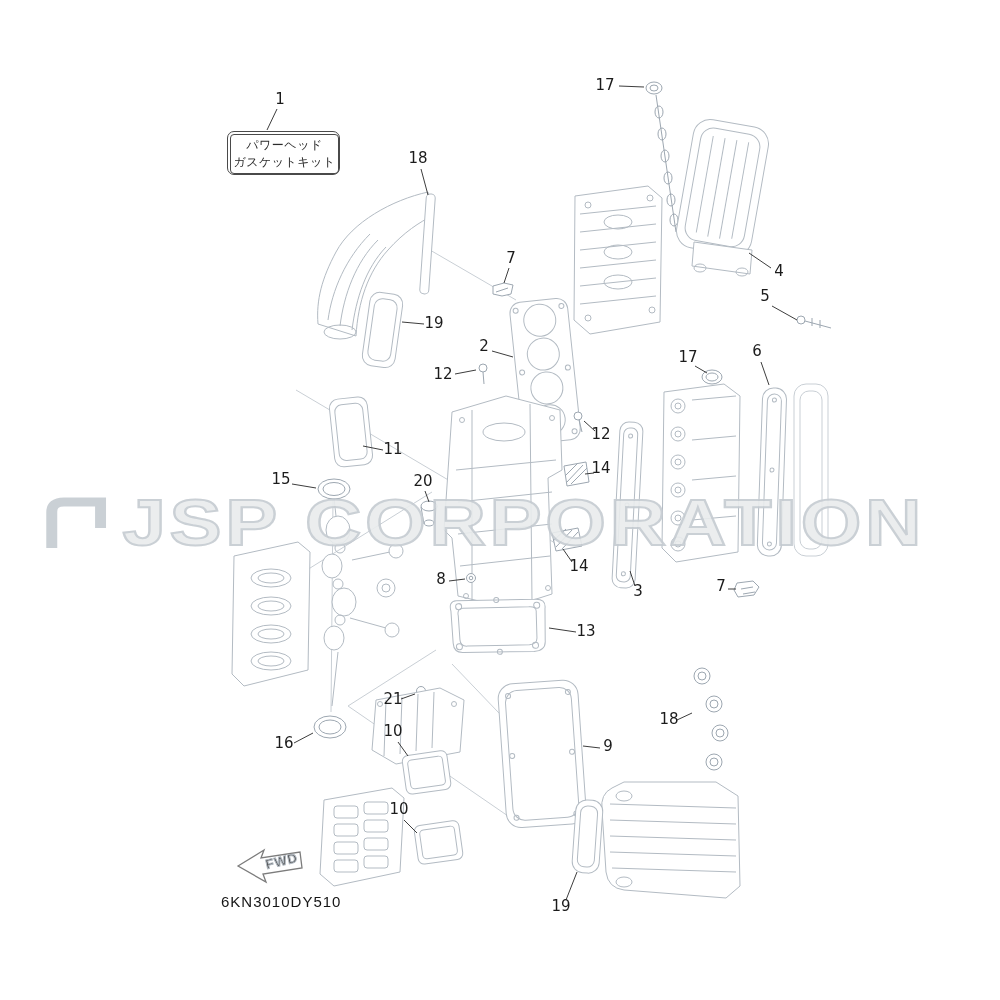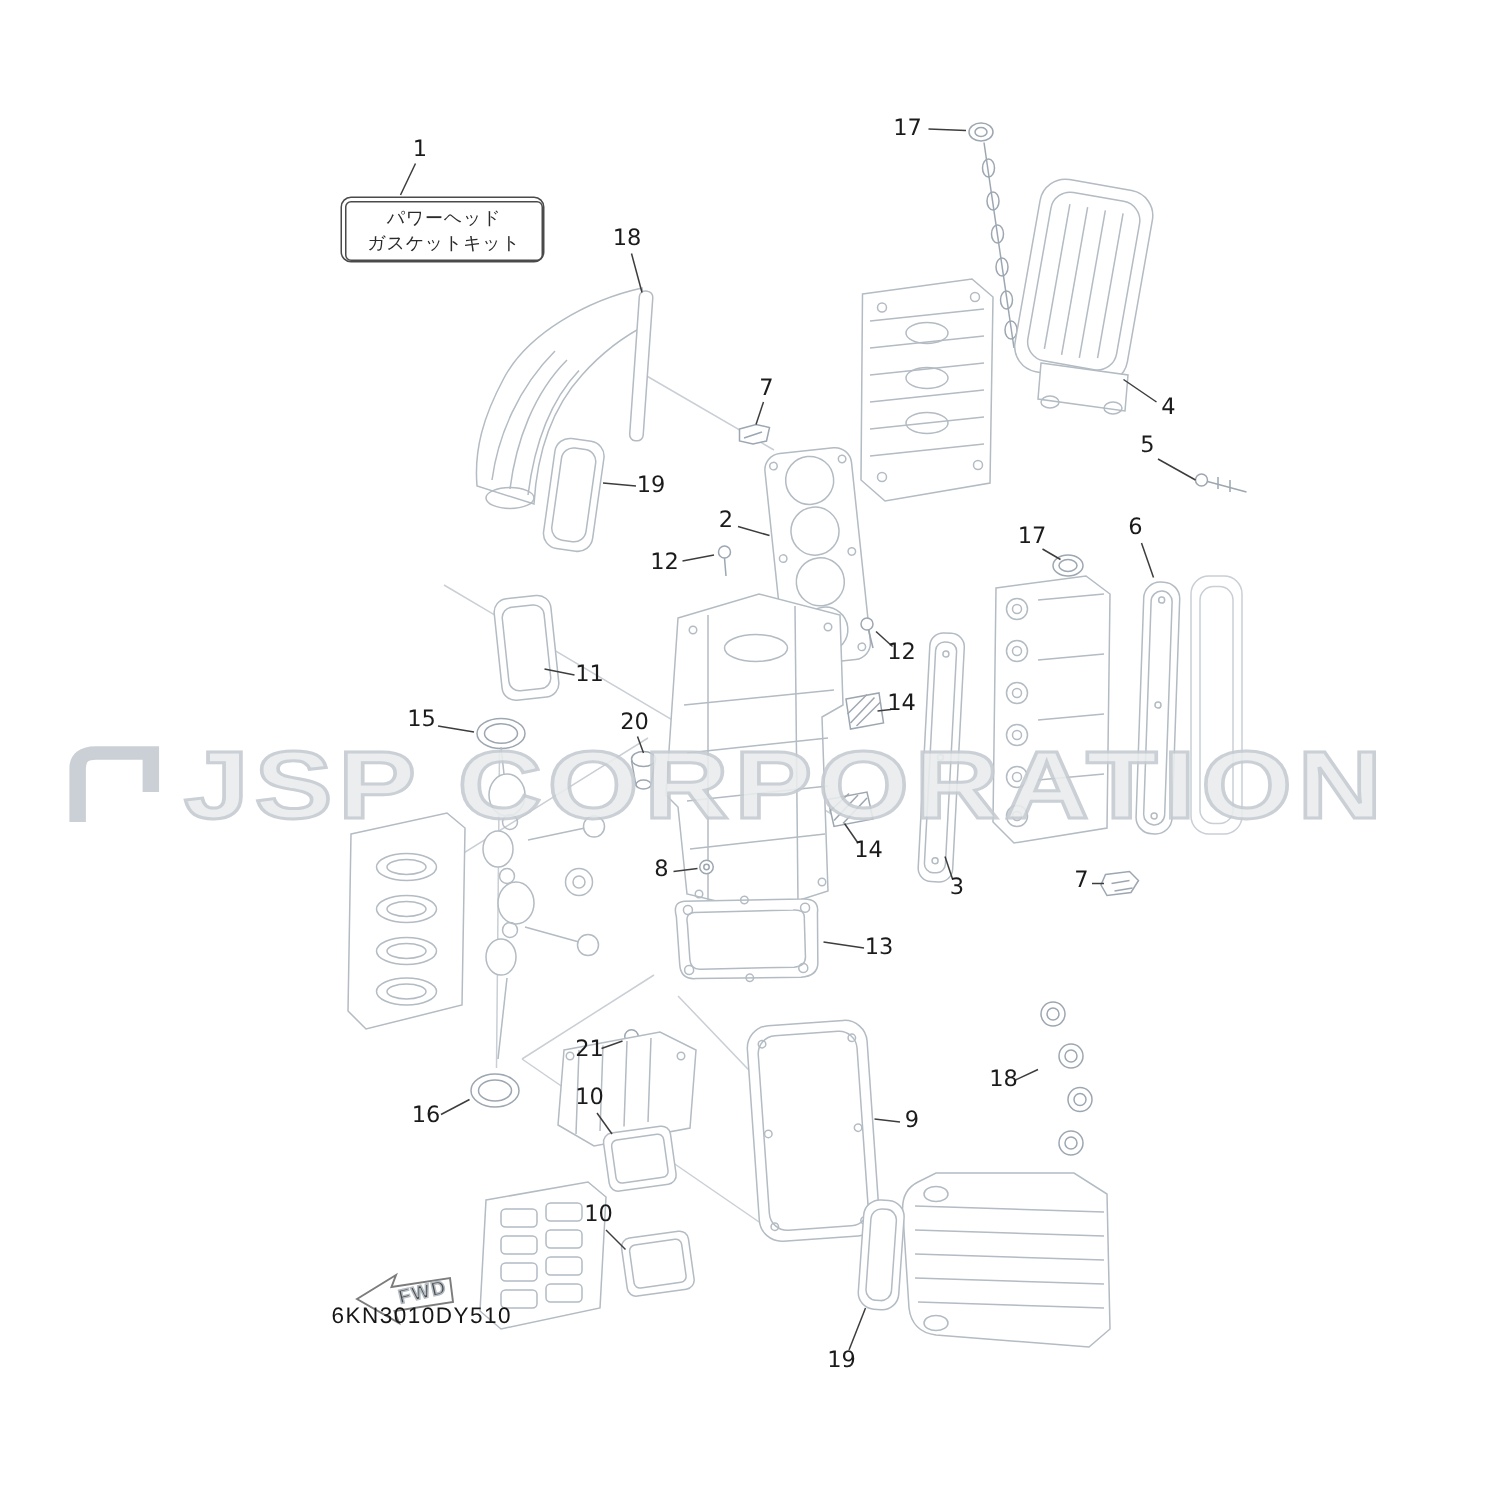--- a/index.html
+++ b/index.html
@@ -17,33 +17,33 @@
   .pdark{stroke:#9da7b1;}
 
   
   #callout-layer text{
     font-family:"DejaVu Sans",sans-serif;font-size:15px;fill:#1b1b1b;text-anchor:middle;
   }
   #callout-layer line{stroke:#3d3d3d;stroke-width:1;}
 
   
   .label-box{
-    position:absolute;left:227px;top:131px;width:136px;height:44px;
+    position:absolute;left:227px;top:131px;width:113px;height:44px;
     border:1.5px solid #4a4a4a;border-radius:7px;padding:2px;box-sizing:border-box;
     background:#fff;
   }
   .label-box-inner{
     width:100%;height:100%;border:1px solid #4a4a4a;border-radius:4px;
     display:flex;flex-direction:column;align-items:center;justify-content:center;
     font-size:12px;line-height:1.4;color:#2b2b2b;letter-spacing:0.5px;
   }
 
   
   .part-code{
-    position:absolute;left:221px;top:869px;font-size:15px;color:#151515;letter-spacing:1px;
+    position:absolute;left:221px;top:893px;font-size:15px;color:#151515;letter-spacing:1px;
   }
 
   
   .watermark{
     position:absolute;left:42px;top:486px;display:flex;align-items:center;gap:10px;
     white-space:nowrap;pointer-events:none;opacity:.9;
     transform:scaleX(1.22);transform-origin:left center;
   }
   .watermark .wm-text{
     font-weight:bold;font-size:64px;letter-spacing:3px;

